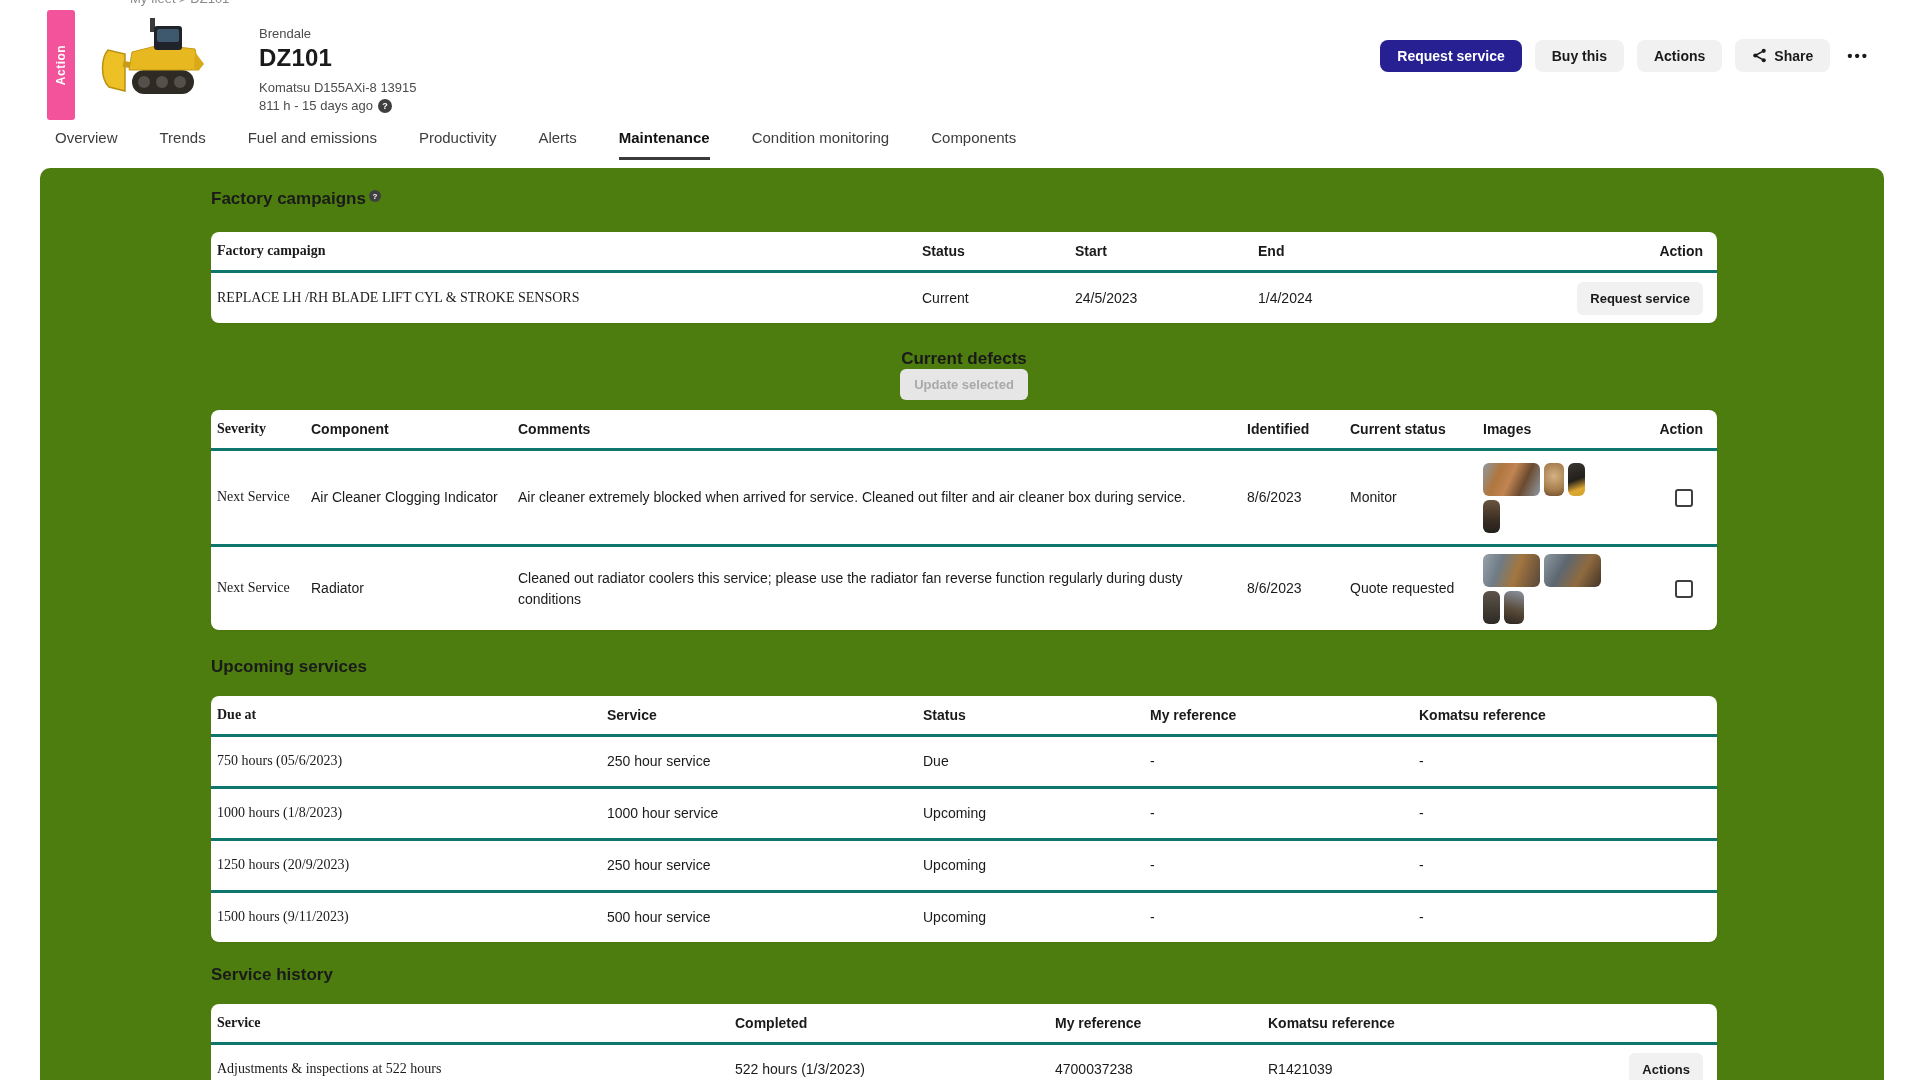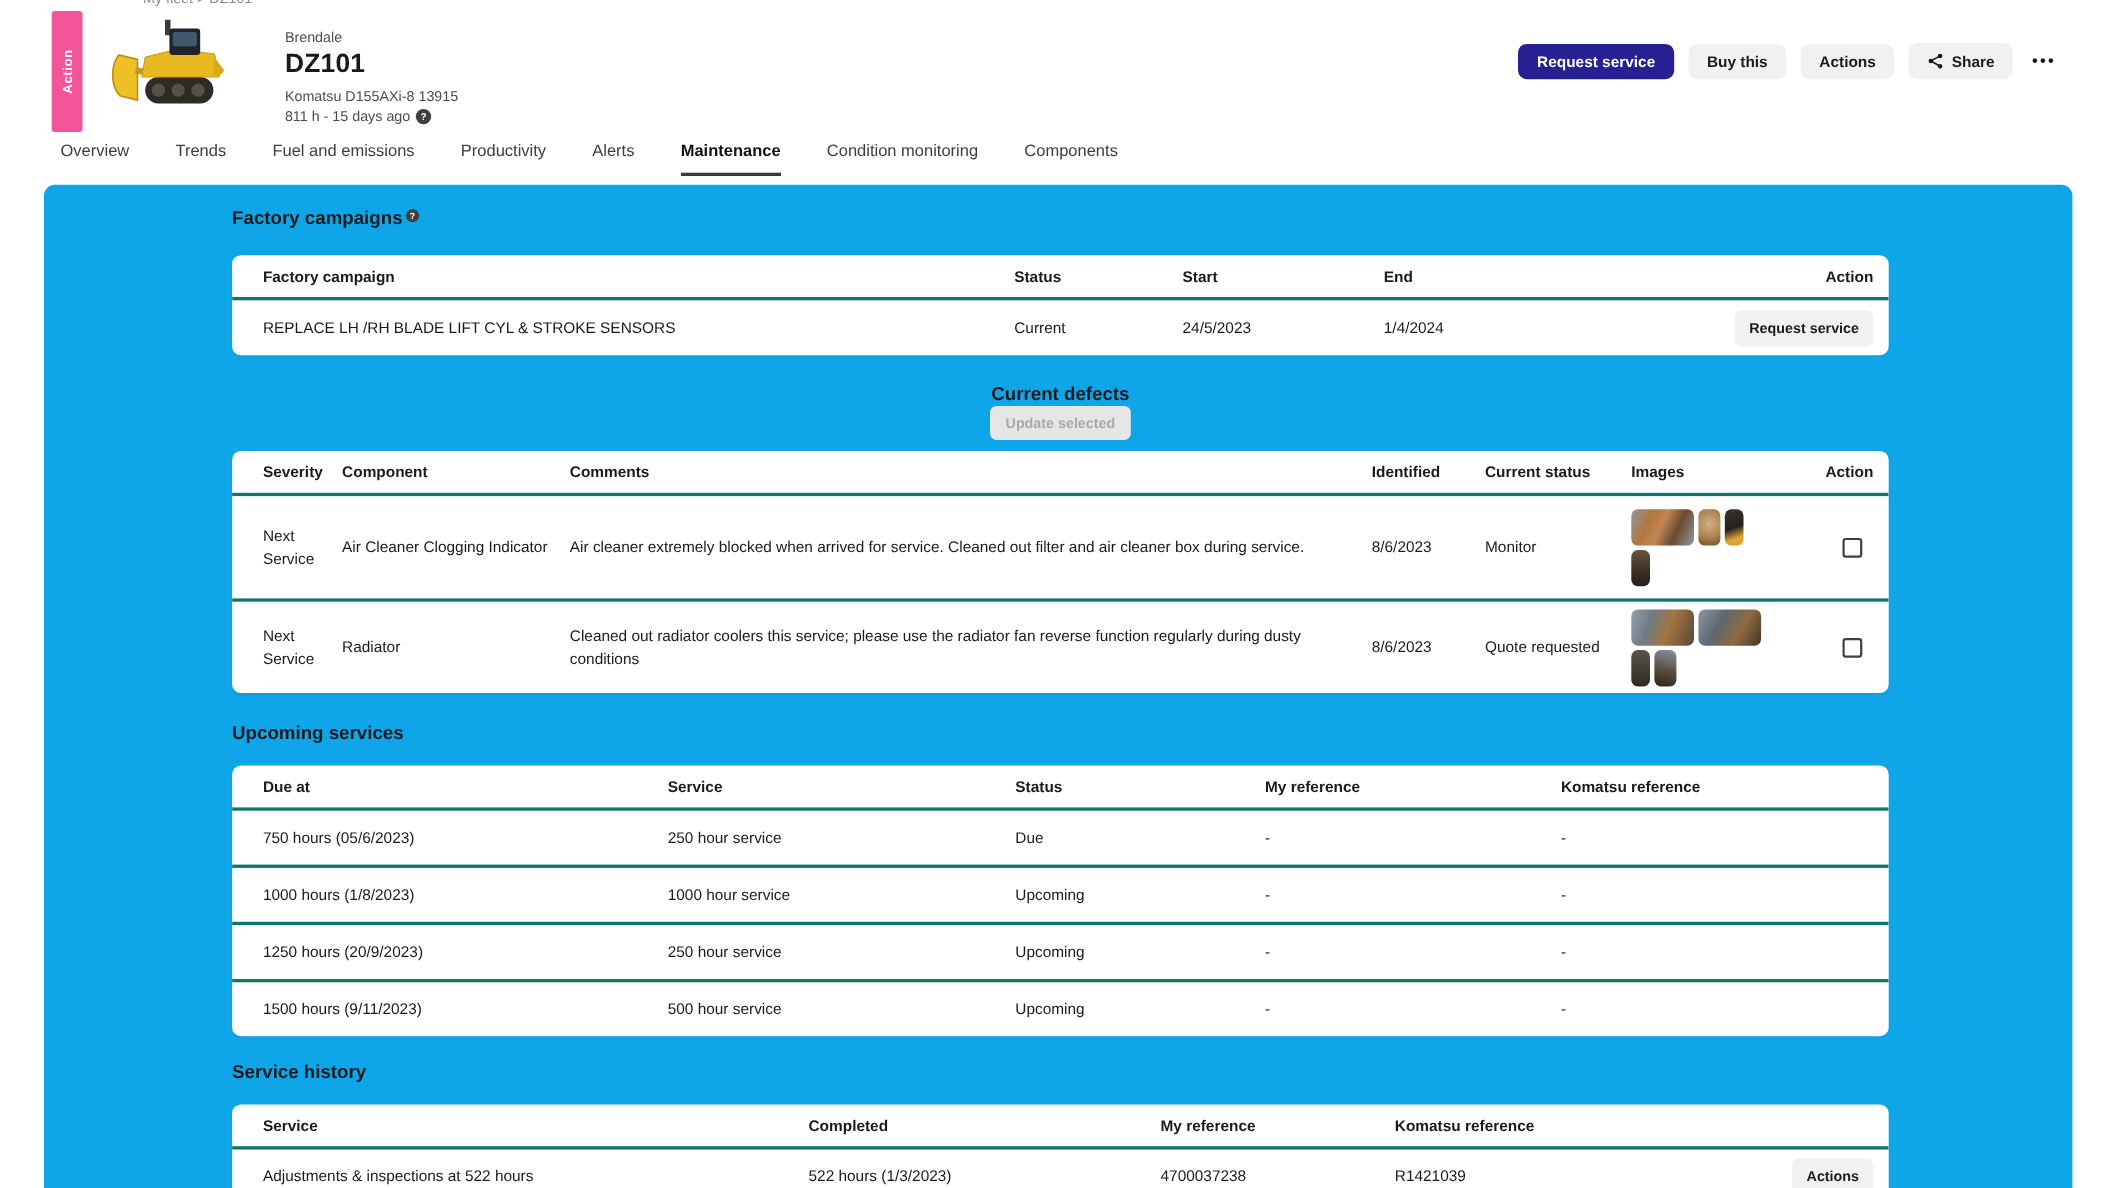--- a/index.html
+++ b/index.html
@@ -28,35 +28,35 @@
   .btn-secondary { background:#f1f1f2; color:#1a1a1a; }
   .more-dots { font-size:15px; font-weight:700; color:#1a1a1a; letter-spacing:2px; background:none; border:none;
     cursor:pointer; padding:6px 4px; }
 
   
   .tabs { position:absolute; left:55px; top:129px; display:flex; gap:42px; font-size:15px; color:#3d3d3d; }
   .tab { padding-bottom:11px; cursor:pointer; white-space:nowrap; }
   .tab.active { font-weight:700; color:#111; border-bottom:3px solid #3a3a3a; }
 
   
-  .content { position:absolute; left:40px; right:36px; top:168px; bottom:0; background:#0ea5e9;
+  .content { position:absolute; left:40px; right:36px; top:168px; bottom:0; background:#4d7c0f;
     border-radius:10px 10px 0 0; overflow:hidden; }
   .inner { margin-left:171px; width:1506px; padding-top:16px; }
 
   .sec-head { display:flex; align-items:center; justify-content:space-between; min-height:30px; }
   .sec-title { font-size:17px; font-weight:700; display:flex; align-items:flex-start; gap:3px; }
   .sec-title .help-ic { width:12px; height:12px; font-size:8px; margin-top:1px; }
   .btn-disabled { background:#e6e6e7; color:#a9a9aa; font-size:13px; font-weight:700; padding:8px 14px;
     border-radius:6px; border:none; font-family:inherit; }
 
   .card { background:#fff; border-radius:8px; overflow:hidden; box-shadow:0 1px 2px rgba(0,0,0,.05); }
   .trow { display:grid; align-items:center; }
   .thead { font-weight:700; font-size:14px; height:38px; }
   .cell { padding-right:10px; font-size:14px; line-height:1.45; }
-  .cell.first { padding-left:28px; }
+  .cell.first { padding-left:6px;font-family:Liberation Serif, serif; }
   .cell.right { text-align:right; padding-right:14px; }
   .sep { border-top:3px solid #0f766e; }
 
   
   .g-fc { grid-template-columns:711px 153px 183px 299px 160px; }
   .r-fc { height:53px; }
   .btn-small { background:#f1f1f2; color:#1a1a1a; border:none; font-family:inherit; font-weight:700;
     font-size:13px; padding:9px 13px; border-radius:6px; cursor:pointer; }
 
   

